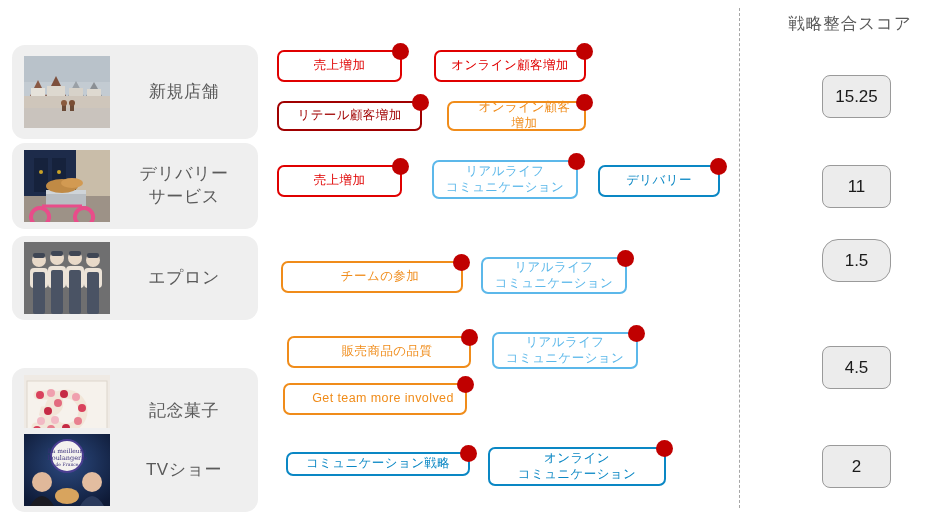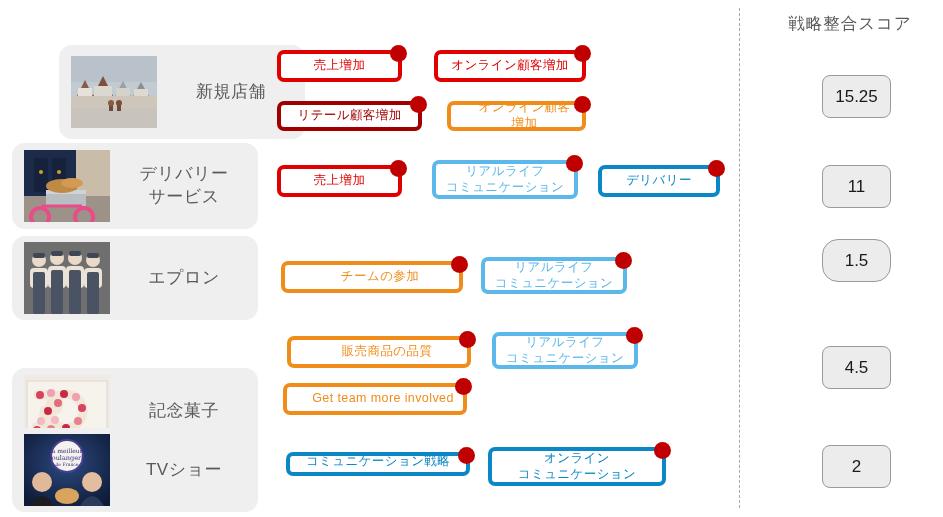--- a/index.html
+++ b/index.html
@@ -45,21 +45,21 @@
     line-height: 1.35;
     color: #5a5a5a;
     letter-spacing: 0.5px;
     padding: 0 6px;
   }
 
   
   .tag {
     position: absolute;
     box-sizing: border-box;
-    border: 4px solid #a16207;
+    border: 2px solid #a16207;
     border-radius: 7px;
     background: #ffffff;
     display: flex;
     align-items: center;
     justify-content: center;
     text-align: center;
     font-size: 12.5px;
     line-height: 1.25;
     letter-spacing: 0.4px;
     color: #c00000;
@@ -119,21 +119,21 @@
     font-size: 17px;
     color: #1a1a1a;
     box-sizing: border-box;
   }
 </style>
 </head>
 <body>
 
 <div>
 
-  <div class="row-card" style="top:45px; height:94px;margin-left:47px;">
+  <div class="row-card" style="top:45px; height:94px;">
     <div class="thumb">
       <svg viewBox="0 0 86 72" preserveAspectRatio="none">
         <rect width="86" height="72" fill="#c3cbd2"></rect>
         <rect y="0" width="86" height="26" fill="#b9c2ca"></rect>
         <rect y="40" width="86" height="32" fill="#cfc6bb"></rect>
         <rect y="52" width="86" height="20" fill="#c9c3bd"></rect>
         <polygon points="6,40 14,24 22,40" fill="#8a5a45"></polygon>
         <rect x="7" y="32" width="14" height="8" fill="#e6e2da"></rect>
         <polygon points="22,40 32,20 42,40" fill="#7d4f3c"></polygon>
         <rect x="23" y="30" width="18" height="10" fill="#ddd8cf"></rect>

